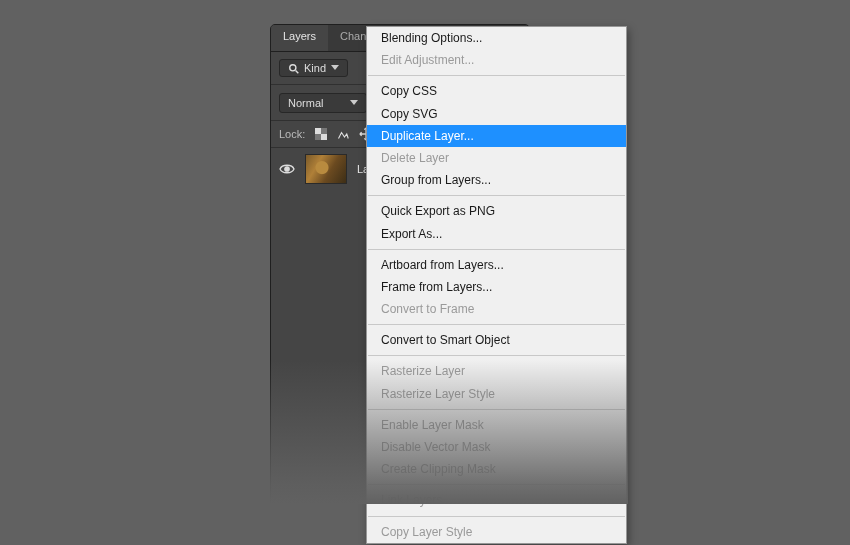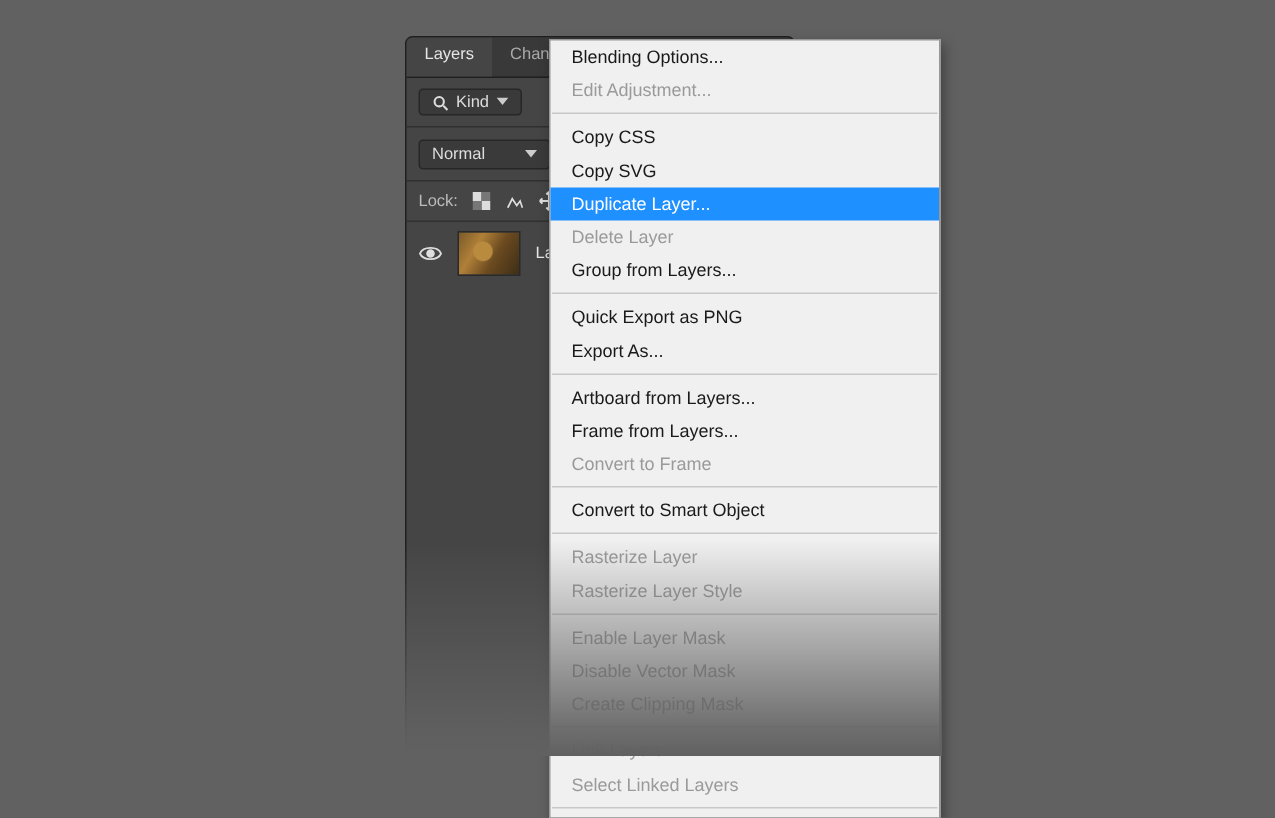--- a/index.html
+++ b/index.html
@@ -203,18 +203,17 @@
   <div class="mi">Convert to Smart Object</div>
   <div class="sep"></div>
   <div class="mi disabled">Rasterize Layer</div>
   <div class="mi disabled">Rasterize Layer Style</div>
   <div class="sep"></div>
   <div class="mi disabled">Enable Layer Mask</div>
   <div class="mi disabled">Disable Vector Mask</div>
   <div class="mi disabled">Create Clipping Mask</div>
   <div class="sep"></div>
   <div class="mi disabled">Link Layers</div>
-  <div class="mi disabled">Select Linked Layers</div>
   <div class="sep"></div>
   <div class="mi disabled">Copy Layer Style</div>
 </div>
 
 <div class="fade"></div>
 
 </body></html>

